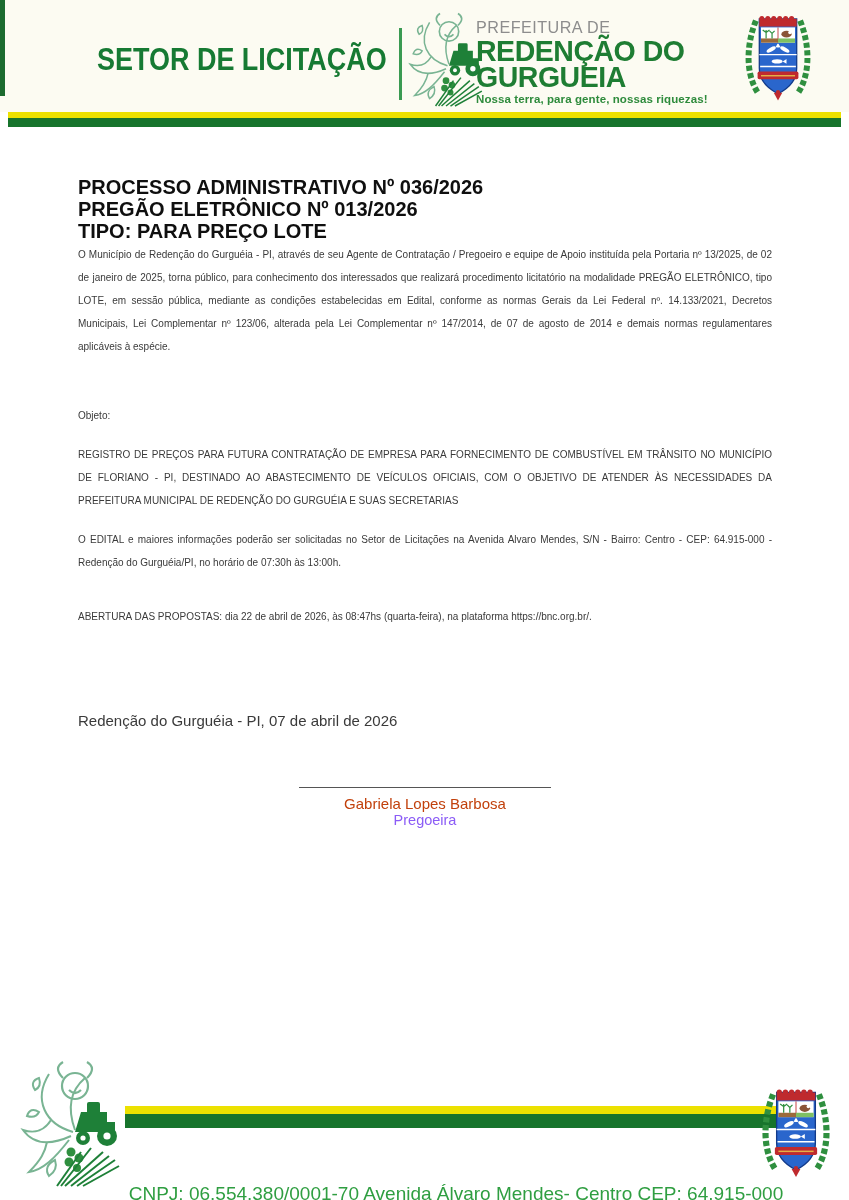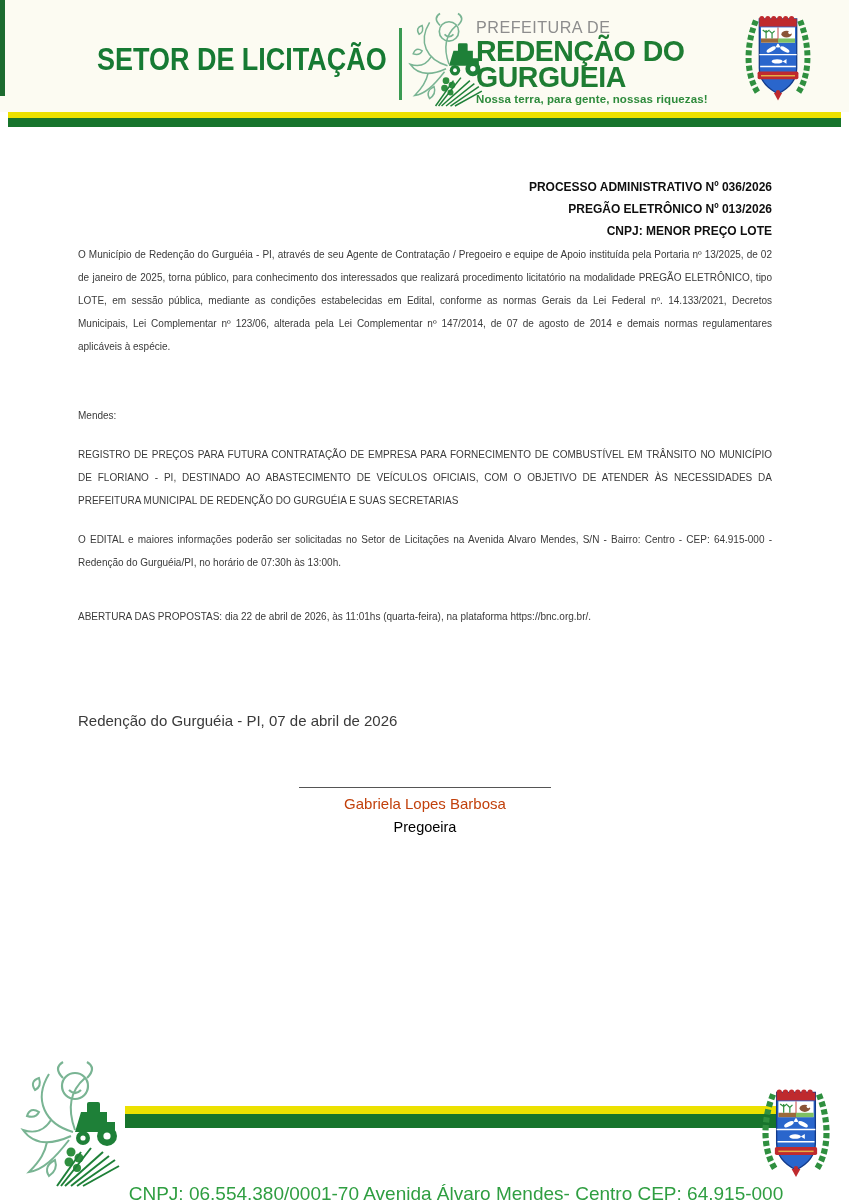--- a/index.html
+++ b/index.html
@@ -38,40 +38,40 @@
 
   .stripe-top { position:absolute; top:112px; left:8px; width:833px; }
   .stripe-yellow { height:6px; background:#ece100; }
   .stripe-green  { height:9px; background:#17742c; }
   .stripe-footer-yellow { height:8px; background:#ece100; }
   .stripe-footer-green  { height:14px; background:#17742c; }
 
   
   .title-block {
     position:absolute; top:176px; left:78px; width:694px;
-    text-align:right; font-weight:bold; color:#0f0f0f;
-    font-size:12px; line-height:22px;
+    text-align:left; font-weight:bold; color:#0f0f0f;
+    font-size:20px; line-height:22px;
   }
   .para {
     position:absolute; left:78px; width:694px;
     text-align:justify; font-size:10px; line-height:23px; color:#3a3a3a;
   }
   .p-main    { top:243px; }
   .obj-label { top:404px; text-align:left; }
   .p-objeto  { top:427px;margin-top:16px; }
   .p-edital  { top:528px; }
   .p-abertura{ top:605px; }
   .dateline {
     position:absolute; top:712px; left:78px; width:668px;
     font-size:15px; color:#3a3a3a;
   }
   .signature { position:absolute; top:787px; left:78px; width:694px; text-align:center; }
   .sig-rule  { width:252px; height:0; border-top:1.5px solid #555; margin:0 auto; }
   .sig-name  { margin-top:7px; font-size:15px; color:#c2410c;text-align:center; }
-  .sig-role  { margin-top:7px; font-size:14.5px; color:#000000; }
+  .sig-role  { font-size:14.5px; color:#8b5cf6; }
 
   
   .footer-art   { position:absolute; left:14px;  top:1060px; width:122px; height:130px; }
   .stripe-footer{ position:absolute; left:125px; top:1106px; width:663px; }
   .footer-text  {
     position:absolute; left:120px; top:1129px; width:672px;
     text-align:center; color:#2f9e41; font-size:19px; line-height:26px;
     white-space:pre-wrap;
   }
   .crest-footer { position:absolute; left:752px; top:1072px; width:88px; height:122px; }
@@ -205,28 +205,28 @@
   </div>
 
   <div class="stripe-top">
     <div class="stripe-yellow"></div>
     <div class="stripe-green"></div>
   </div>
 
   <div class="title-block">
     <div>PROCESSO ADMINISTRATIVO Nº 036/2026</div>
     <div>PREGÃO ELETRÔNICO Nº 013/2026</div>
-    <div>CNPJ: MENOR PREÇO LOTE</div>
+    <div>TIPO: PARA PREÇO LOTE</div>
   </div>
 
   <div class="para p-main">O Município de Redenção do Gurguéia - PI, através de seu Agente de Contratação / Pregoeiro e equipe de Apoio instituída pela Portaria nº 13/2025, de 02 de janeiro de 2025, torna público, para conhecimento dos interessados que realizará procedimento licitatório na modalidade PREGÃO ELETRÔNICO, tipo LOTE, em sessão pública, mediante as condições estabelecidas em Edital, conforme as normas Gerais da Lei Federal nº. 14.133/2021, Decretos Municipais, Lei Complementar nº 123/06, alterada pela Lei Complementar nº 147/2014, de 07 de agosto de 2014 e demais normas regulamentares aplicáveis à espécie.</div>
-  <div class="para obj-label">Mendes:</div>
+  <div class="para obj-label">Objeto:</div>
   <div class="para p-objeto">REGISTRO DE PREÇOS PARA FUTURA CONTRATAÇÃO DE EMPRESA PARA FORNECIMENTO DE COMBUSTÍVEL EM TRÂNSITO NO MUNICÍPIO DE FLORIANO - PI, DESTINADO AO ABASTECIMENTO DE VEÍCULOS OFICIAIS, COM O OBJETIVO DE ATENDER ÀS NECESSIDADES DA PREFEITURA MUNICIPAL DE REDENÇÃO DO GURGUÉIA E SUAS SECRETARIAS</div>
   <div class="para p-edital">O EDITAL e maiores informações poderão ser solicitadas no Setor de Licitações na Avenida Alvaro Mendes, S/N - Bairro: Centro - CEP: 64.915-000 - Redenção do Gurguéia/PI, no horário de 07:30h às 13:00h.</div>
-  <div class="para p-abertura">ABERTURA DAS PROPOSTAS: dia 22 de abril de 2026, às 11:01hs (quarta-feira), na plataforma https://bnc.org.br/.</div>
+  <div class="para p-abertura">ABERTURA DAS PROPOSTAS: dia 22 de abril de 2026, às 08:47hs (quarta-feira), na plataforma https://bnc.org.br/.</div>
 
   <div class="dateline">Redenção do Gurguéia - PI, 07 de abril de 2026</div>
 
   <div class="signature">
     <div class="sig-rule"></div>
     <div class="sig-name">Gabriela Lopes Barbosa</div>
     <div class="sig-role">Pregoeira</div>
   </div>
 
   <svg class="footer-art" viewBox="0 0 120 130">

